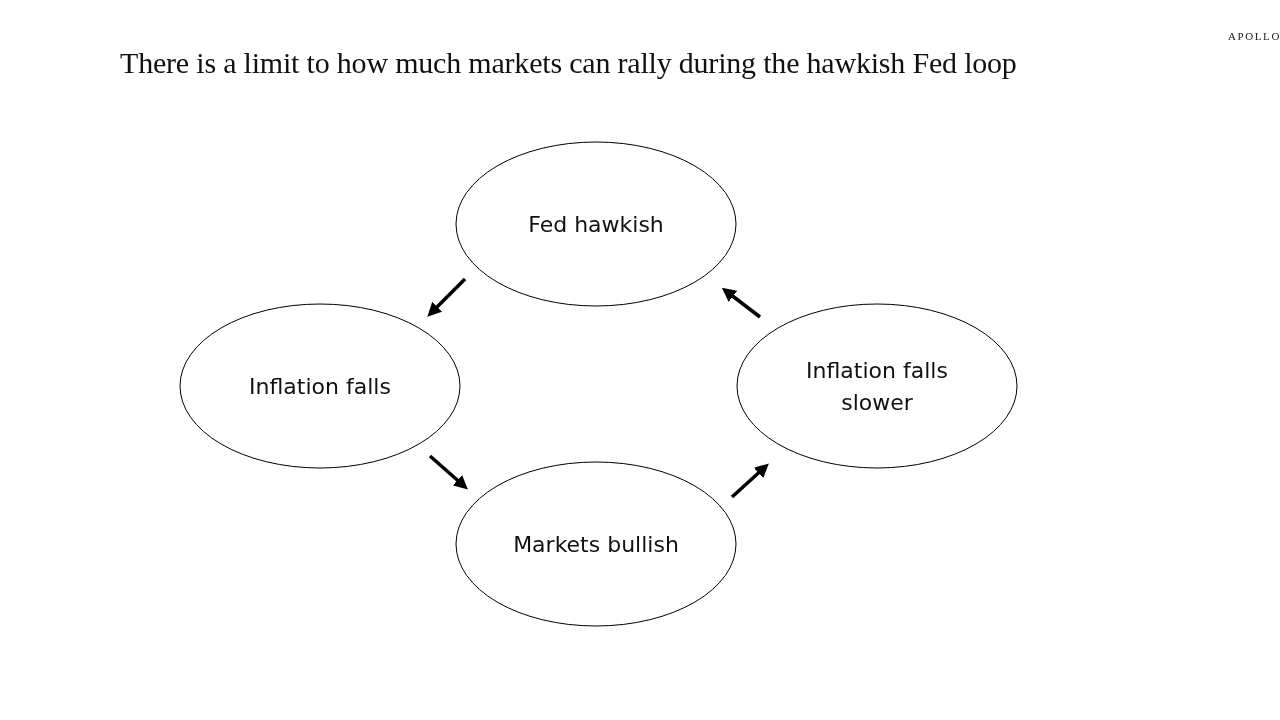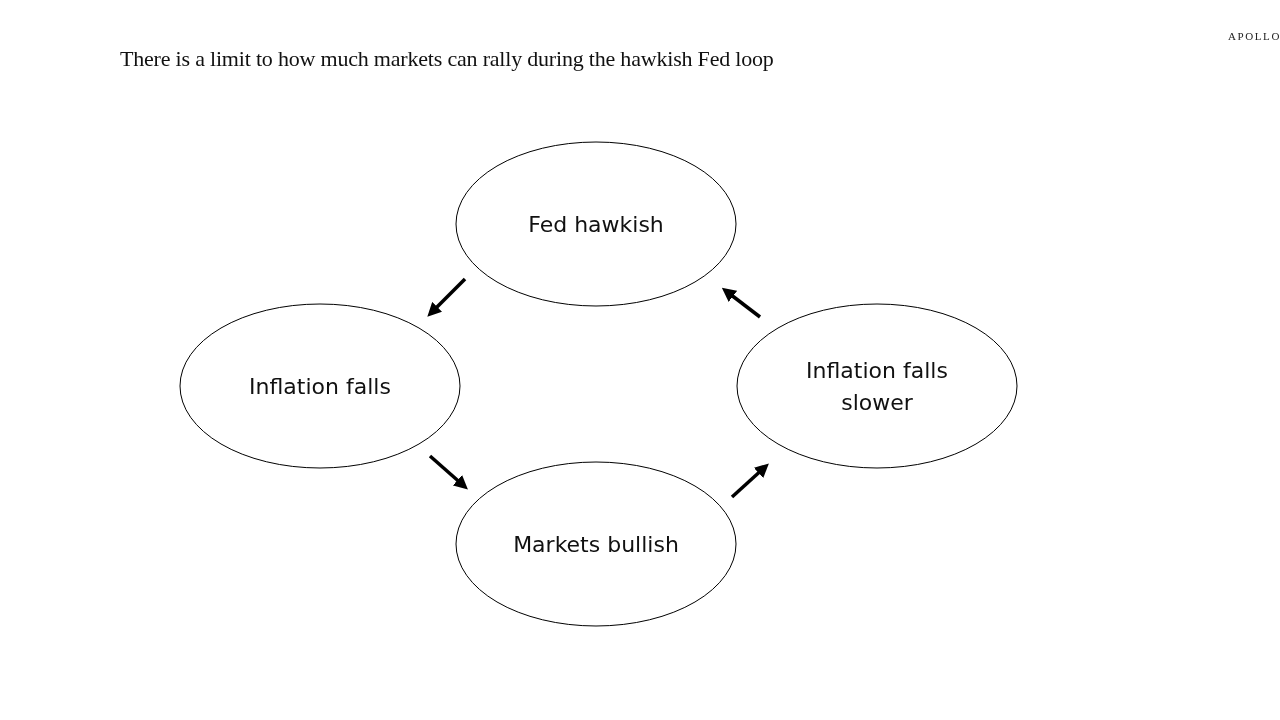--- a/index.html
+++ b/index.html
@@ -1,18 +1,18 @@
 <!DOCTYPE html>
 <html><head>
   <meta charset="utf-8">
   <style>
     html, body { margin: 0; padding: 0; }
     body { width: 1280px; height: 720px; background: #ffffff; position: relative; overflow: hidden; }
     .brand { position: absolute; top: 30px; left: 1188px; font-family: "Liberation Serif", serif; font-size: 11px; letter-spacing: 1.6px; color: #222; margin-left: 40px; }
-    .title { position: absolute; top: 46px; left: 120px; font-family: "Liberation Serif", serif; font-size: 22px; color: #111; white-space: nowrap; letter-spacing: -0.2px; }
+    .title { position: absolute; top: 46px; left: 120px; font-family: "Liberation Serif", serif; font-size: 30px; color: #111; white-space: nowrap; letter-spacing: -0.2px; }
     svg.diagram { position: absolute; left: 0; top: 0; }
     .node-label { font-family: "DejaVu Sans", sans-serif; font-size: 22px; fill: #111; }
   </style>
 </head>
 <body>
 
 <div class="brand">APOLLO</div>
 <div class="title">There is a limit to how much markets can rally during the hawkish Fed loop</div>
 
 <svg class="diagram" width="1280" height="720">

